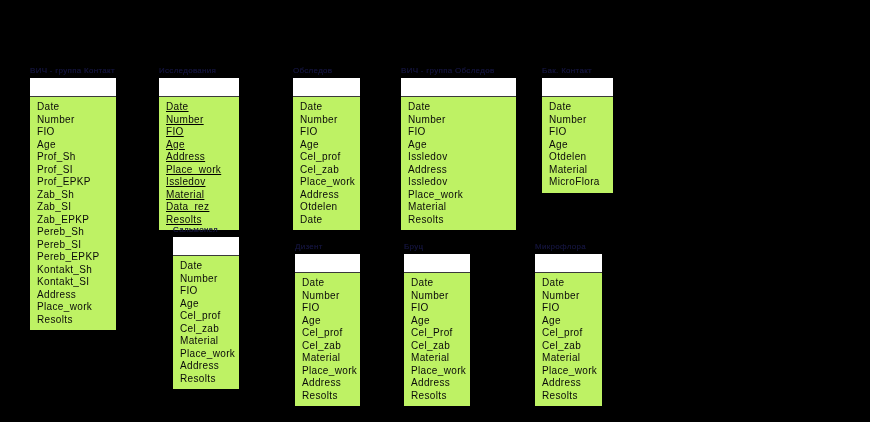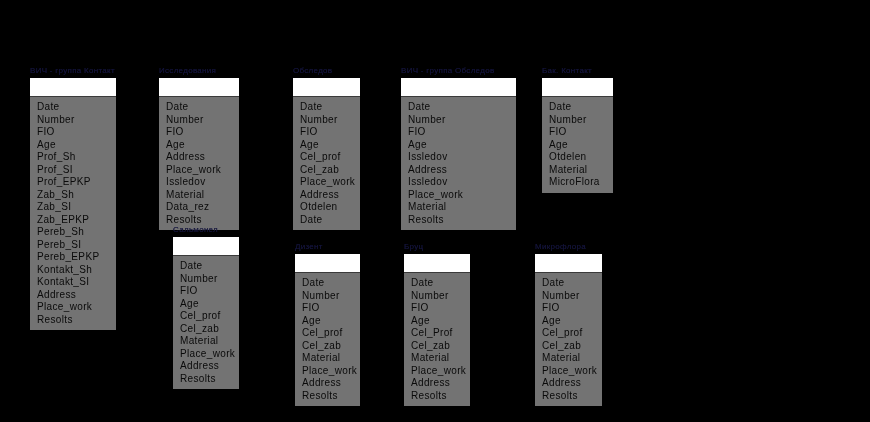--- a/index.html
+++ b/index.html
@@ -56,21 +56,21 @@
   }
 
   .entity-header {
     height: 19px;
     background: #ffffff;
     border-bottom: 1px solid #3a3a3a;
   }
 
   .entity-fields {
     padding: 4px 0 4px 0;
-    background: #737373;
+    background: #bef264;
   }
 
   .field {
     font-size: 10px;
     line-height: 12.5px;
     color: #0a0a0a;
     padding: 0 4px 0 7px;
     white-space: nowrap;
     letter-spacing: 0.35px;
     font-family: "Liberation Sans", sans-serif;
@@ -102,21 +102,21 @@
           <div class="field">Pereb_SI</div>
           <div class="field">Pereb_EPKP</div>
           <div class="field">Kontakt_Sh</div>
           <div class="field">Kontakt_SI</div>
           <div class="field">Address</div>
           <div class="field">Place_work</div>
           <div class="field">Resolts</div>
         </div>
       </div>
     </div>
-    <div class="entity" style="left: 158px; top: 33px; width: 82px;">
+    <div class="entity" style="left: 158px; top: 33px; width: 82px; text-decoration: underline;">
       <div class="entity-title">Исследования</div>
       <div class="entity-box">
         <div class="entity-header"></div>
         <div class="entity-fields">
           <div class="field">Date</div>
           <div class="field">Number</div>
           <div class="field">FIO</div>
           <div class="field">Age</div>
           <div class="field">Address</div>
           <div class="field">Place_work</div>

